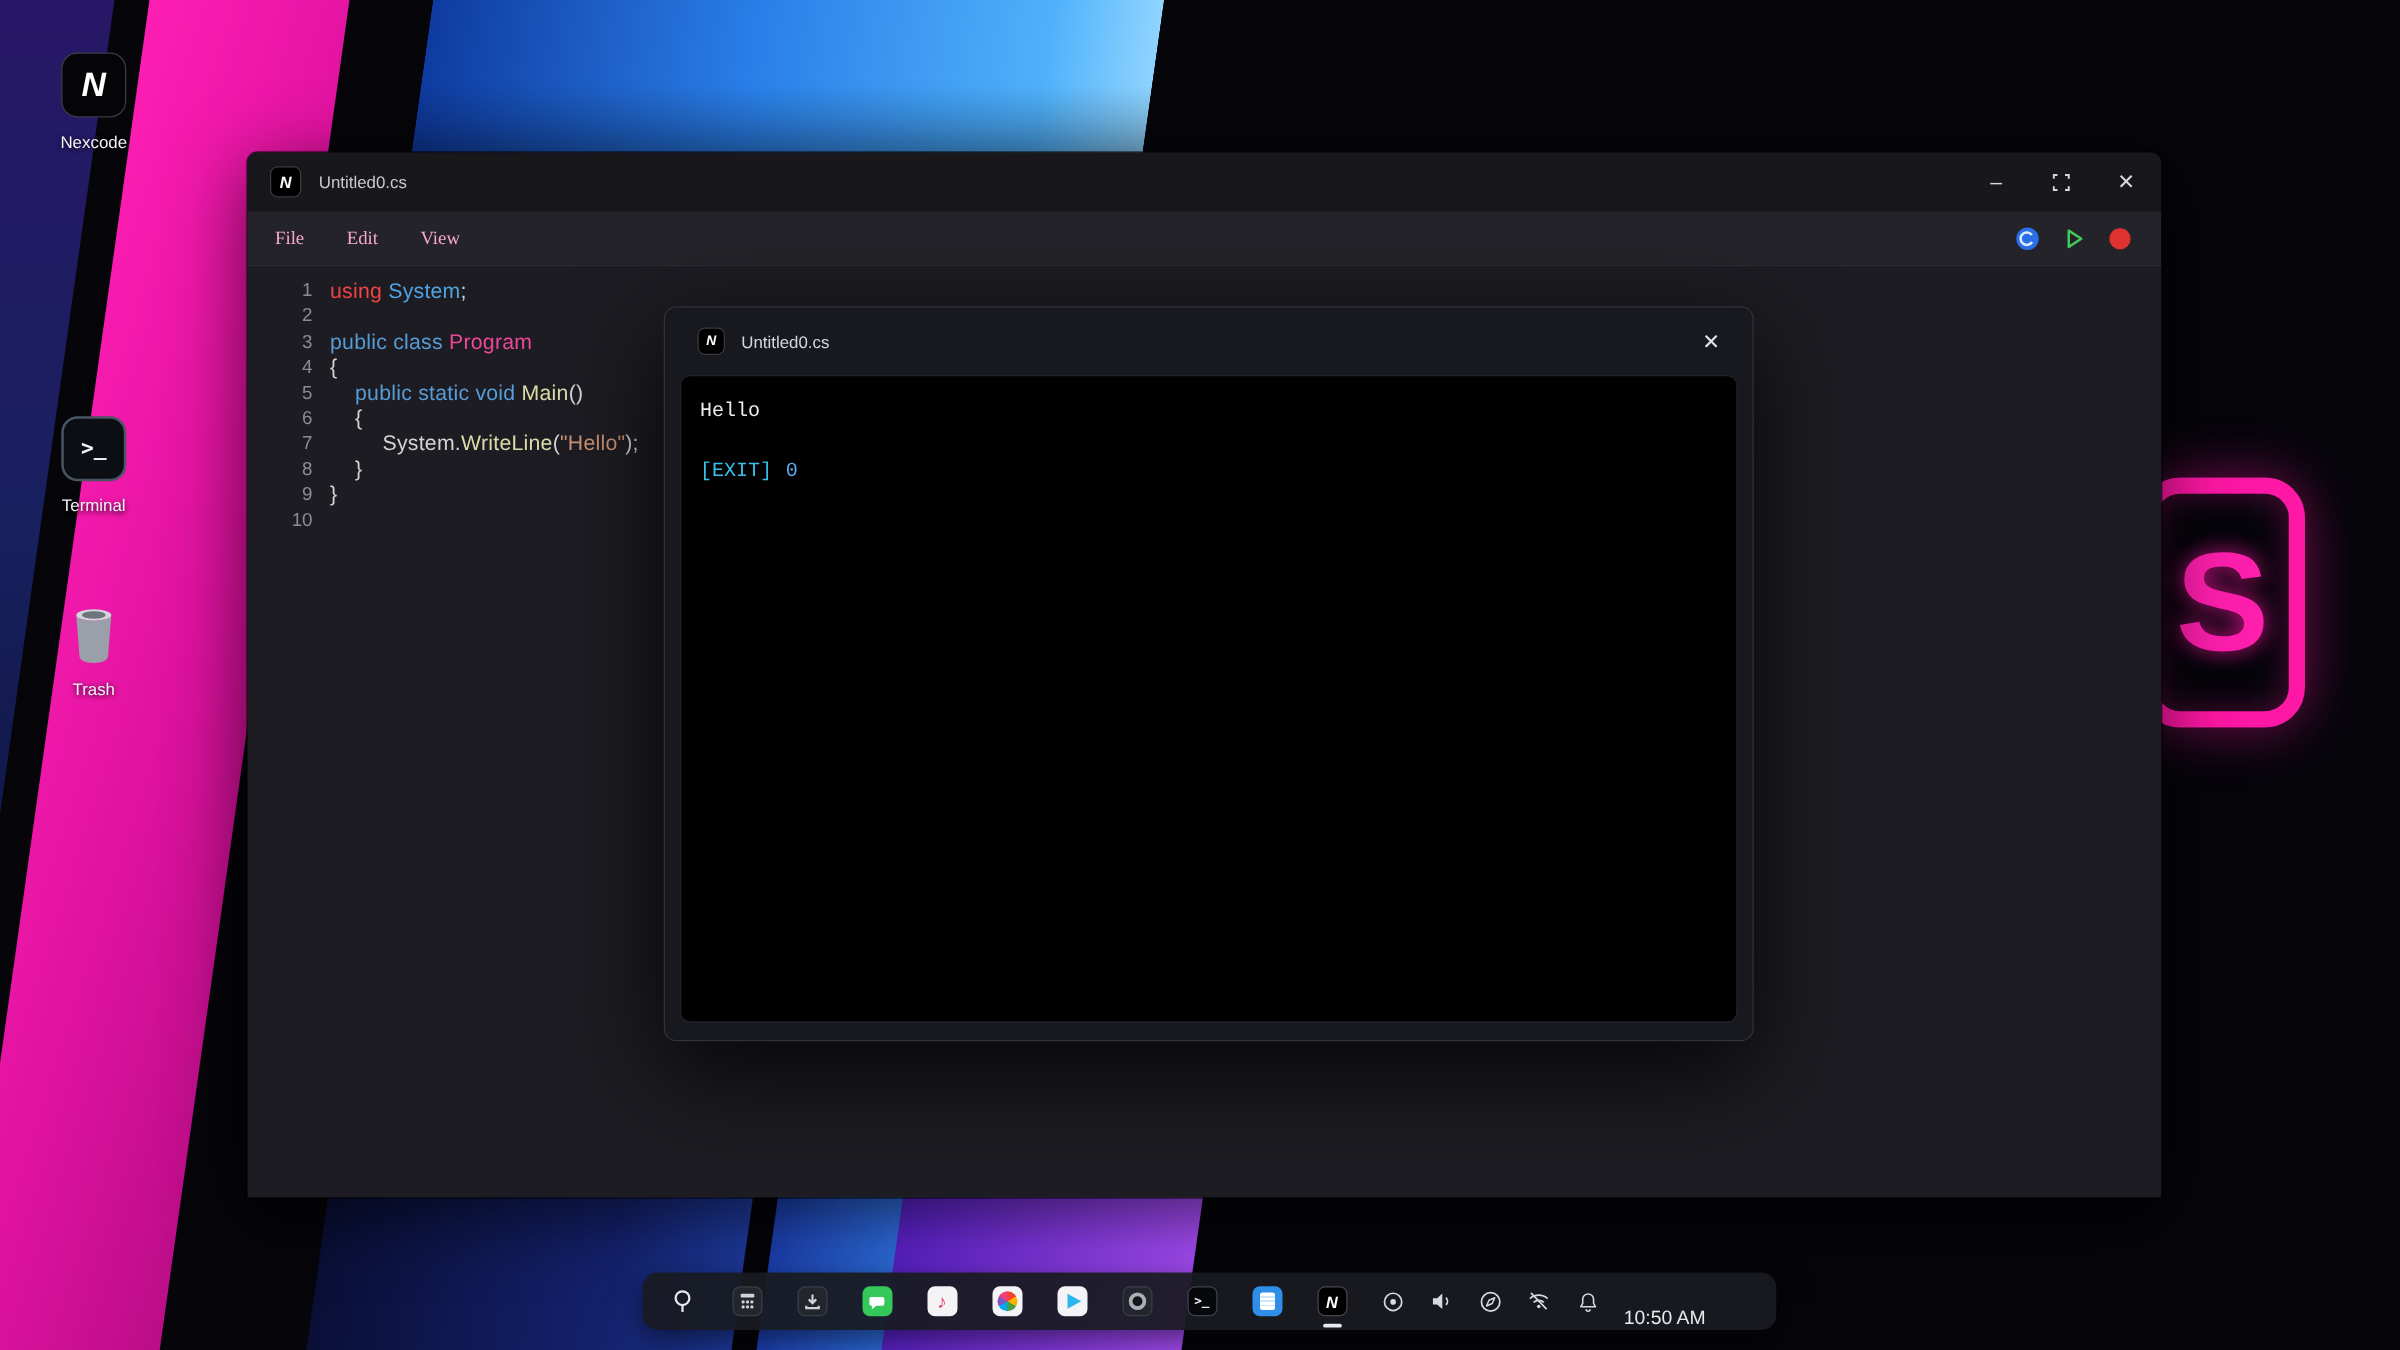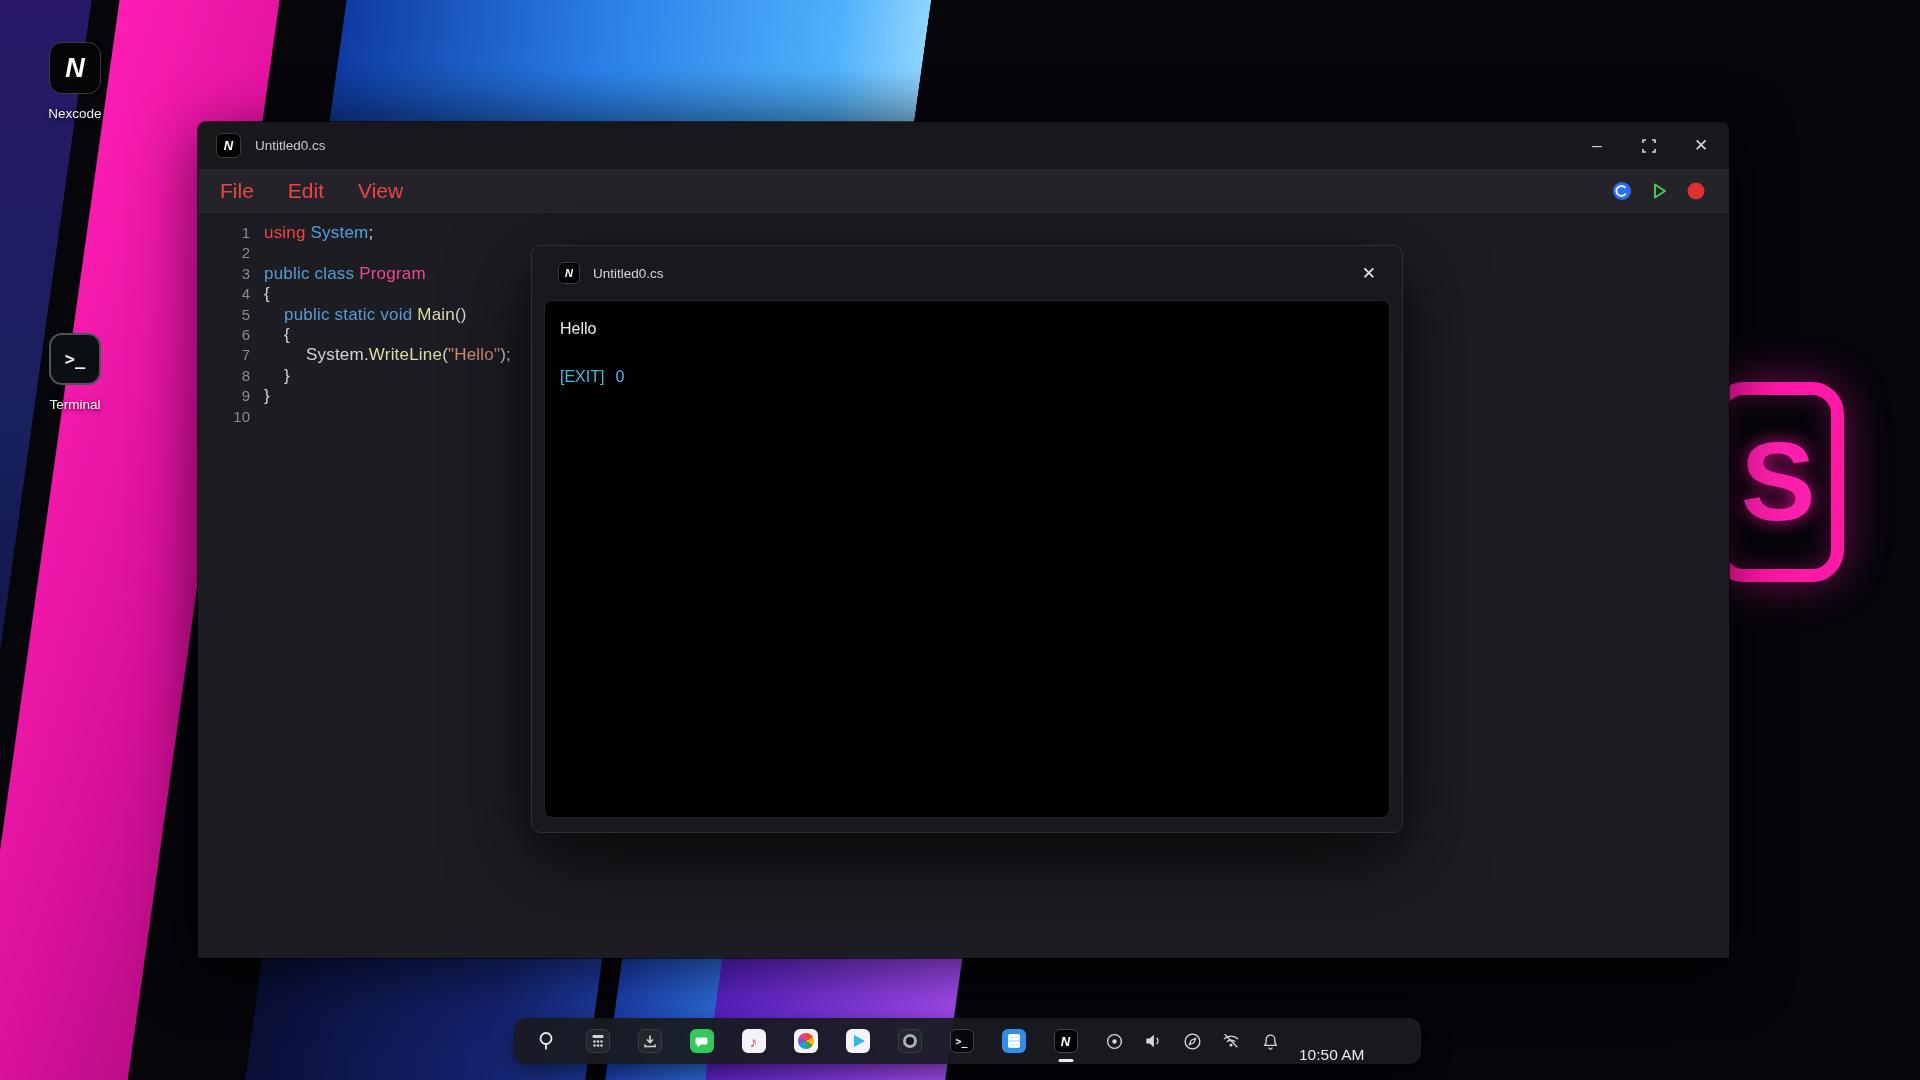--- a/index.html
+++ b/index.html
@@ -58,38 +58,38 @@
     border-bottom:1px solid #26262c;border-radius:8px 8px 0 0;}
   .app-badge{width:25px;height:25px;border-radius:6px;background:#000;border:1px solid #3a3a42;
     display:flex;align-items:center;justify-content:center;flex:none;}
   .app-badge span{color:#fff;font-weight:800;font-style:italic;font-size:13px;}
   .win-title{margin-left:14px;color:#c9cad0;font-size:13.5px;}
   .win-controls{margin-left:auto;display:flex;gap:32px;align-items:center;color:#d6d7db;}
   .win-btn{font-size:17px;line-height:1;cursor:default;display:flex;align-items:center;justify-content:center;
     width:20px;height:20px;}
   .menubar{height:43px;display:flex;align-items:center;padding:0 22px;background:#232329;
     border-bottom:1px solid #2b2b31;}
-  .menu-item{color:#ef4444;font-size:21px;margin-right:34px;}
+  .menu-item{color:#f9a8d4;font-size:15px;margin-right:34px;font-family:Liberation Serif, serif;}
   .run-controls{margin-left:auto;display:flex;gap:15px;align-items:center;}
   .run-btn{width:22px;height:22px;display:flex;align-items:center;justify-content:center;}
 
   .editor{padding-top:10px;height:743px;overflow:hidden;background:#1c1c22;font-size:17px;}
   .code-line{display:flex;height:20.4px;line-height:20.4px;}
   .ln{width:66px;flex:none;text-align:right;padding-right:14px;color:#8b8b95;font-size:15px;}
   .code{white-space:pre;letter-spacing:.2px;}
 
   
   #dialog{position:absolute;left:531px;top:245px;width:872px;height:588px;background:#17191f;
     border:1px solid #30323a;border-radius:10px;box-shadow:0 24px 80px rgba(0,0,0,.78);
     display:flex;flex-direction:column;}
   .dialog-titlebar{height:54px;display:flex;align-items:center;padding:0 26px;flex:none;}
   .dialog-title{margin-left:13px;color:#d6d7dc;font-size:13.5px;}
   .dialog-close{margin-left:auto;color:#e2e3e8;font-size:17px;}
   .console{flex:1;margin:0 12px 14px;background:#010102;border-radius:8px;border:1px solid #222329;
-    padding:16px 15px;font-family:Liberation Sans, sans-serif;font-size:16px;line-height:24px;}
+    padding:16px 15px;font-family:Liberation Mono, monospace;font-size:16px;line-height:24px;}
   .console .out{color:#ececec;}
   .exit-line{margin-top:24px;}
   .exit-label{color:#38bfe8;}
   .exit-code{color:#5aaef5;margin-left:11px;}
 
   
   #taskbar{position:absolute;left:514px;top:1018px;width:907px;height:46px;
     background:rgba(24,27,33,.94);border-radius:12px;display:flex;align-items:center;
     padding:0 18px;box-shadow:0 8px 26px rgba(0,0,0,.55);}
   .tb-apps{display:flex;align-items:center;gap:25px;}
@@ -136,20 +136,28 @@
   </div>
 
 
   <div class="desktop-icon" style="top:333px;">
     <div id="icon-terminal-art">
       <span>&gt;_</span>
     </div>
     <span class="label">Terminal</span>
   </div>
 
+  <div class="desktop-icon" style="top:478px;">
+    <svg width="54" height="54" viewBox="0 0 54 54">
+      <path d="M13 14 c0 2.6 6.3 4.6 14 4.6 s14 -2 14 -4.6 l-2.6 33 c-.2 3.2 -5 5.4 -11.4 5.4 s-11.2 -2.2 -11.4 -5.4 z" fill="#9aa0a9"></path>
+      <ellipse cx="27" cy="14" rx="14" ry="4.6" fill="#d2d5da"></ellipse>
+      <ellipse cx="27" cy="14" rx="9.5" ry="3" fill="#6f747d"></ellipse>
+    </svg>
+    <span class="label">Trash</span>
+  </div>
 
   <div id="main-window">
     <div class="titlebar">
       <div class="app-badge">
         <span>N</span>
       </div>
       <span class="win-title">Untitled0.cs</span>
       <div class="win-controls">
         <span class="win-btn">–</span>
         <span class="win-btn">

